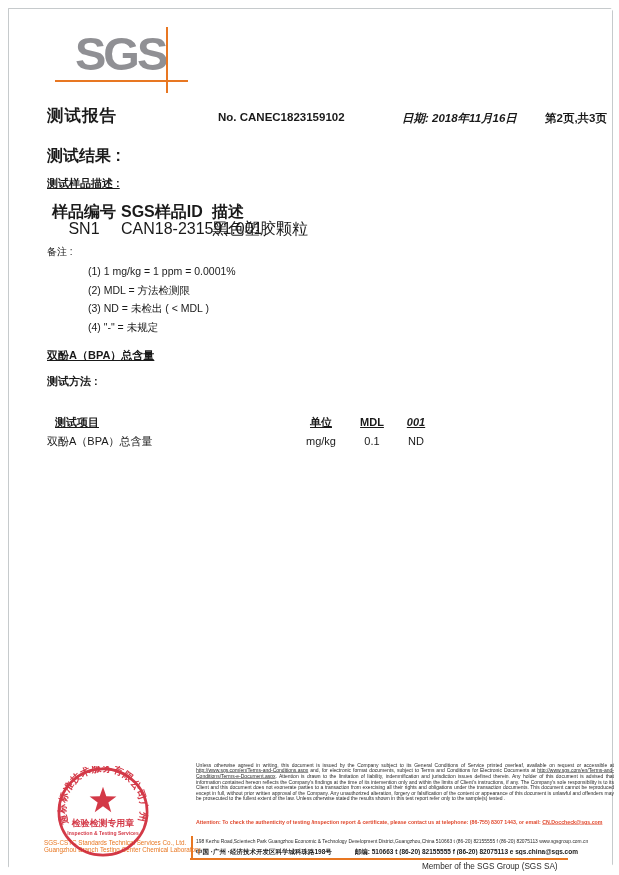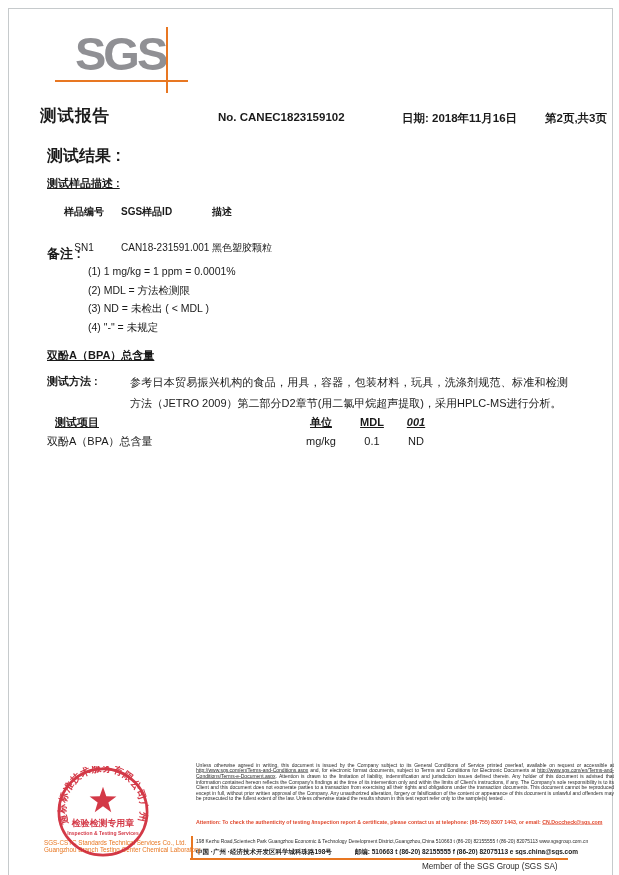--- a/index.html
+++ b/index.html
@@ -1,42 +1,42 @@
 <!DOCTYPE html>
 <html><head>
 <meta charset="utf-8">
 <style>
   html,body{margin:0;padding:0;background:#fff;}
   .page{
     position:relative;width:619px;height:875px;background:#ffffff;overflow:hidden;
-    font-family:"Liberation Sans","DejaVu Sans",sans-serif;color:#1a1a1a;
+    font-family:"Liberation Sans","DejaVu Sans",sans-serif;color:#1a1a1a;border-radius:28px;
   }
   .page-frame{position:absolute;left:8px;top:8px;width:603px;height:880px;border:1.5px solid #c6cacc;pointer-events:none;}
 
   
   .logo-text{position:absolute;left:75px;top:30px;font-size:47px;font-weight:bold;color:#909094;letter-spacing:-3px;line-height:1;}
   .logo-hline{position:absolute;left:55px;top:80px;width:133px;height:2px;background:#e87722;}
   .logo-vline{position:absolute;left:166px;top:27px;width:2px;height:66px;background:#e87722;}
 
   
-  .doc-title{position:absolute;left:40px;top:105px;font-size:16.5px;font-weight:bold;letter-spacing:1px;}
+  .doc-title{position:absolute;left:47px;top:105px;font-size:16.5px;font-weight:bold;letter-spacing:1px;}
   .report-no{position:absolute;left:218px;top:111px;font-size:11.5px;font-weight:bold;}
-  .report-date{position:absolute;left:402px;top:111px;font-size:11.5px;font-weight:bold;}
+  .report-date{position:absolute;left:402px;top:111px;font-size:11.5px;font-weight:bold;font-style:italic;}
   .report-page{position:absolute;left:545px;top:111px;font-size:11.5px;font-weight:bold;}
 
   .results-label{position:absolute;left:47px;top:146px;font-size:16px;font-weight:bold;}
   .sample-desc-heading{position:absolute;left:47px;top:176px;font-size:11px;font-weight:bold;text-decoration:underline;}
 
-  .sample-table{position:absolute;left:47px;top:204px;display:grid;grid-template-columns:74px 70px auto;row-gap:21px;font-size:10px;line-height:15px;}
+  .sample-table{position:absolute;left:47px;top:204px;display:grid;grid-template-columns:74px 70px auto;row-gap:2px;font-size:16px;line-height:15px;}
   .sample-table .hd{font-weight:bold;}
   .sample-table .c1{text-align:center;}
   .sample-table .c2{text-align:left;white-space:nowrap;}
   .sample-table .c3{padding-left:21px;white-space:nowrap;}
 
-  .notes-label{position:absolute;left:47px;top:245px;font-size:13px;font-weight:bold;}
+  .notes-label{position:absolute;left:47px;top:245px;font-size:10px;font-weight:normal;}
   .notes{position:absolute;left:88px;top:262px;font-size:10.5px;line-height:18.5px;}
 
   .bpa-heading{position:absolute;left:47px;top:348px;font-size:11px;font-weight:bold;text-decoration:underline;}
   .method-label{position:absolute;left:47px;top:374px;font-size:11px;font-weight:bold;}
   .method-text{position:absolute;left:130px;top:372px;width:438px;font-size:11px;line-height:21px;text-align:justify;}
 
   .result-table{position:absolute;left:47px;top:415px;display:grid;grid-template-columns:244px 60px 42px 46px;row-gap:4px;font-size:11px;line-height:15px;}
   .result-table .hd{font-weight:600;}
   .result-table .c{text-align:center;}
   .result-table .l{padding-left:8px;}
@@ -93,21 +93,20 @@
   <span class="notes-label">备注 :</span>
   <div class="notes">
     <div>(1) 1 mg/kg = 1 ppm = 0.0001%</div>
     <div>(2) MDL = 方法检测限</div>
     <div>(3) ND = 未检出 ( &lt; MDL )</div>
     <div>(4) "-" = 未规定</div>
   </div>
 
   <span class="bpa-heading">双酚A（BPA）总含量</span>
   <span class="method-label">测试方法 :</span>
-  <div class="method-text">参考日本贸易振兴机构的食品，用具，容器，包装材料，玩具，洗涤剂规范、标准和检测方法（JETRO 2009）第二部分D2章节(用二氯甲烷超声提取)，采用HPLC-MS进行分析。</div>
 
   <div class="result-table">
     <div class="hd l"><span class="hu">测试项目</span></div>
     <div class="hd c"><span class="hu">单位</span></div>
     <div class="hd c"><span class="hu">MDL</span></div>
     <div class="hd c it"><span class="hu">001</span></div>
     <div class="rl">双酚A（BPA）总含量</div>
     <div class="c">mg/kg</div>
     <div class="c">0.1</div>
     <div class="c">ND</div>

